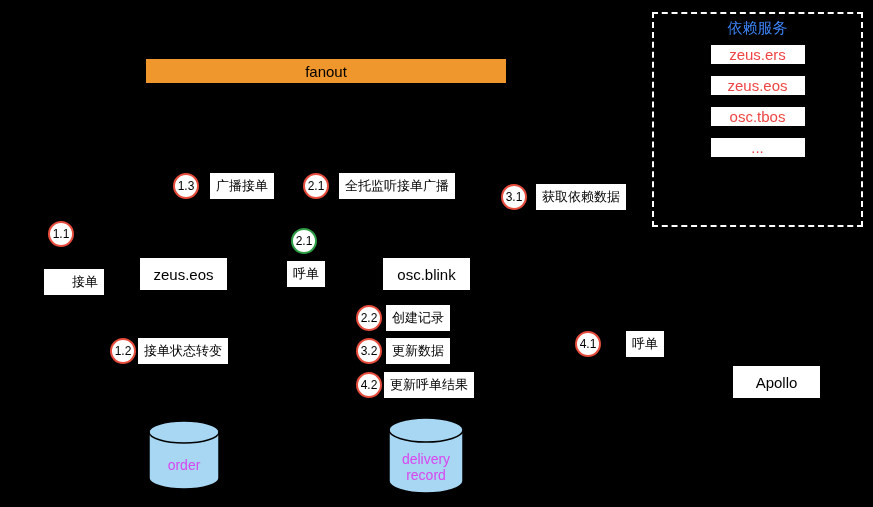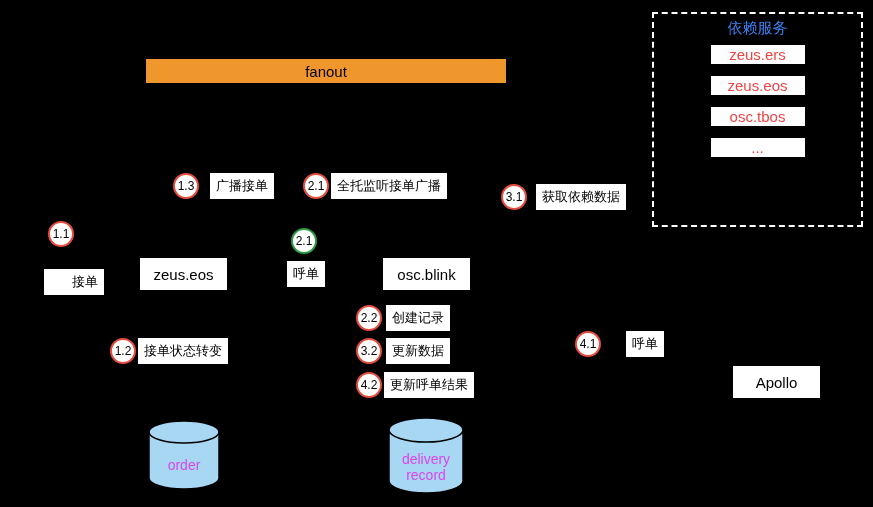--- a/index.html
+++ b/index.html
@@ -54,21 +54,21 @@
   <div class="abs node" style="left:733px;top:366px;">Apollo</div>
 
   <div class="abs badge" style="left:173px;top:173px;">
     <span>1.3</span>
   </div>
   <div class="abs step-label" style="left:210px;top:173px;">广播接单</div>
 
   <div class="abs badge" style="left:303px;top:173px;">
     <span>2.1</span>
   </div>
-  <div class="abs step-label" style="left:331px;top:173px;">全托监听接单广播</div>
+  <div class="abs step-label" style="left:339px;top:173px;">全托监听接单广播</div>
 
   <div class="abs badge" style="left:501px;top:184px;text-align:right;">
     <span>3.1</span>
   </div>
   <div class="abs step-label" style="left:536px;top:184px;">获取依赖数据</div>
 
   <div class="abs badge" style="left:48px;top:221px;">
     <span>1.1</span>
   </div>
   <div class="abs step-label" style="left:44px;top:269px;padding-left:28px;">接单</div>

